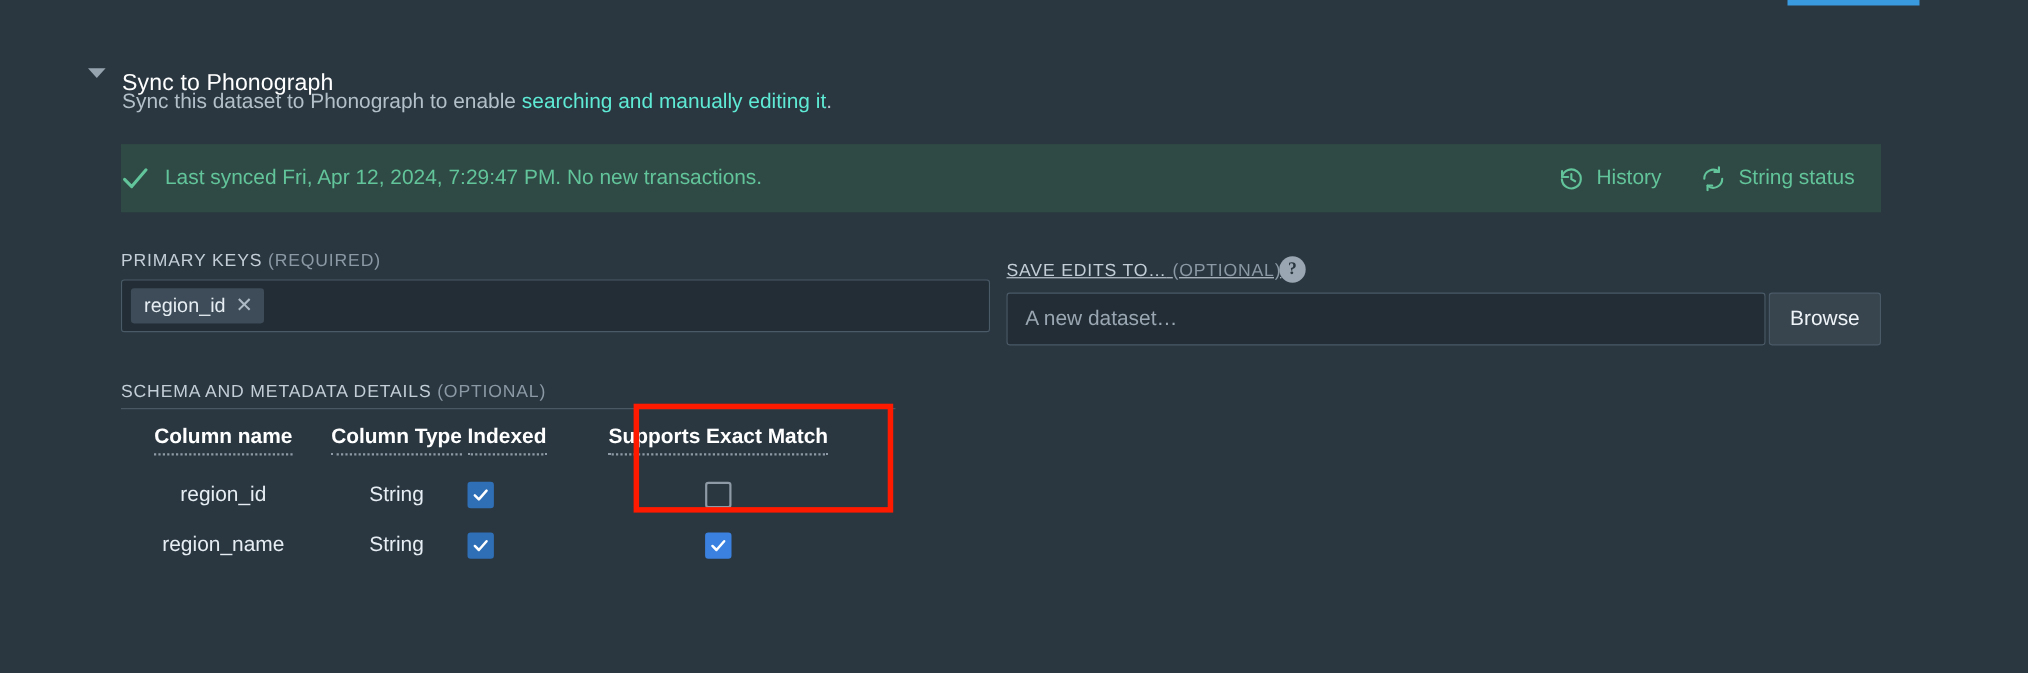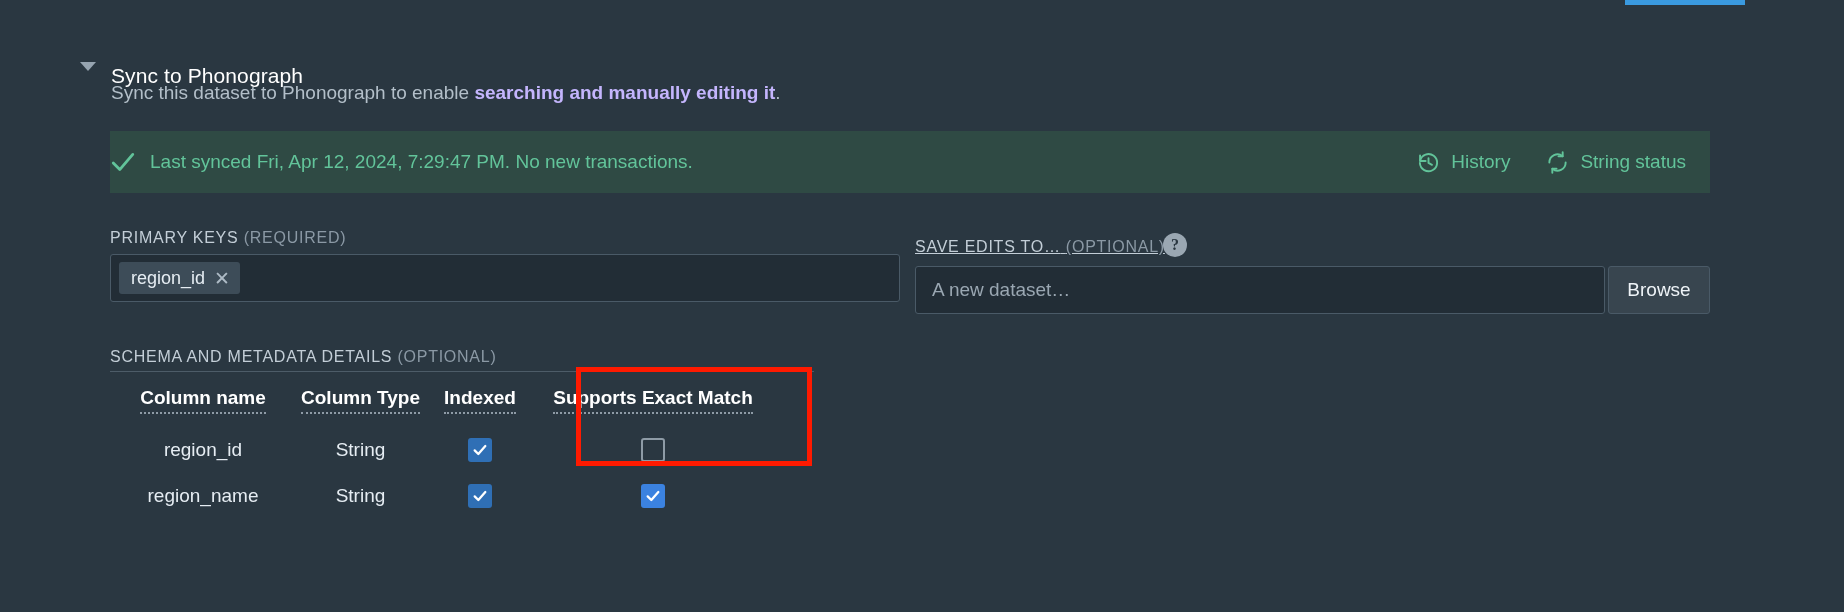--- a/index.html
+++ b/index.html
@@ -30,21 +30,21 @@
   }
   .section-title {
     position: absolute; left: 31px; top: 12px;
     font-size: 21px; font-weight: normal; color: #ffffff;
     letter-spacing: .1px; white-space: nowrap;
   }
   .section-sub {
     position: absolute; left: 31px; top: 30px;
     font-size: 19px; color: #b3bfc9; white-space: nowrap;
   }
-  .section-sub b { color: #c4b5fd; font-weight: bold; }
+  .section-sub b { color: #5eead4; font-weight: normal; }
 
   
   .banner {
     position: absolute; left: 110px; top: 131px;
     width: 1600px; height: 62px;
     background: #2f4a44;
     display: flex; align-items: center;
   }
   .banner-left { display: flex; align-items: center; flex: 1; }
   .check-glyph {
@@ -119,21 +119,21 @@
   .tbl { position: absolute; left: 110px; top: 380px; }
   .trow { display: flex; align-items: center; }
   .thead .tcell {
     font-size: 19px; font-weight: bold; color: #ffffff;
     padding-bottom: 6px;
   }
   .thead { height: 47px; }
   .tcell { display: flex; align-items: center; }
   .c-name  { width: 186px; justify-content: center; }
   .c-type  { width: 129px; justify-content: center; }
-  .c-idx   { width: 110px; justify-content: center; }
+  .c-idx   { width: 110px; justify-content: flex-start; }
   .c-exact { width: 236px; justify-content: center; }
   .underline-dots {
     border-bottom: 2px dotted #8e9ba6; padding-bottom: 3px;
   }
   .tbody .trow { height: 46px; }
   .tbody .tcell { font-size: 19px; color: #e6edf3; }
 
   .cb {
     width: 24px; height: 24px; border-radius: 3px;
     display: flex; align-items: center; justify-content: center;

